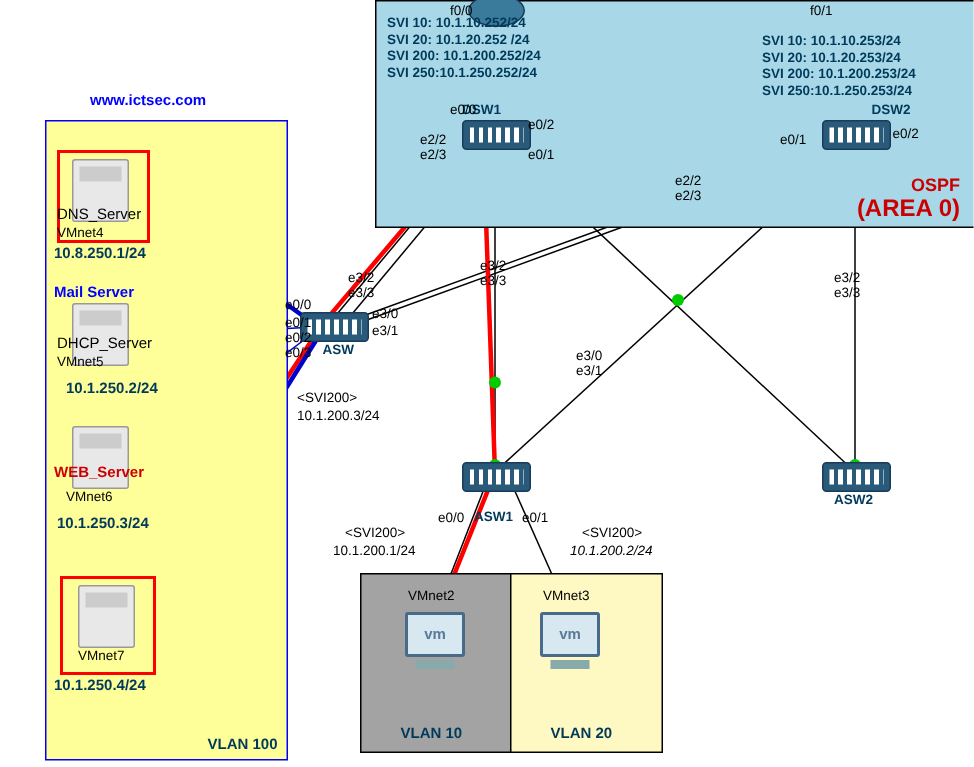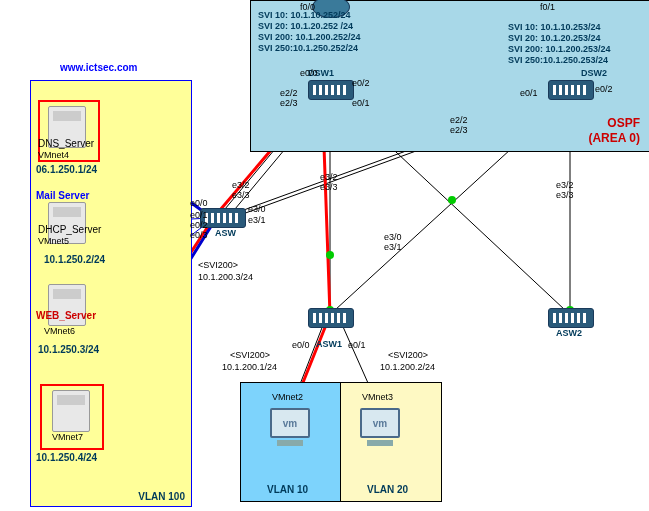--- a/index.html
+++ b/index.html
@@ -17,21 +17,21 @@
   border: 1px solid #000;
 }
 .yellow-zone {
   background: #ffff99;
   border: 1px solid #0000ff;
 }
 .cyan-zone {
   background: #a8d8e8;
 }
 .pink-zone {
-  background: #7dd3fc;
+  background: #a3a3a3;
 }
 .green-zone {
   background: #fef9c3;
 }
 .label {
   position: absolute;
   font-size: 10px;
   color: #000;
   white-space: nowrap;
 }
@@ -155,21 +155,21 @@
   <circle class="dot" cx="330" cy="255" r="4"></circle>
     <circle class="dot" cx="452" cy="200" r="4"></circle>
   <circle class="dot" cx="290" cy="408" r="4"></circle>
     <circle class="dot" cx="380" cy="408" r="4"></circle>
   <circle class="dot" cx="345" cy="90" r="4"></circle>
     <circle class="dot" cx="555" cy="90" r="4"></circle>
 </svg>
 
 <div class="zone cyan-zone" style="left:250px; top:0px; width:399px; height:150px;">
   <span class="label label-red" style="right:10px; top:115px; font-size:12px;">OSPF</span>
-  <span class="label label-red" style="right:10px; top:130px; font-size:12px;">(AREA 0)</span>
+  <span class="label label-red" style="right:10px; top:130px; font-size:16px;">(AREA 0)</span>
 </div>
 
 <div class="router" style="left:312px; top:-4px;"></div>
 <span class="label label-small" style="left:300px; top:2px;">f0/0</span>
 <span class="label label-small" style="left:540px; top:2px;">f0/1</span>
 
 <div class="label label-small" style="left:258px; top:10px; line-height:11px; color:#003a5a; font-weight:bold;">
   <div>SVI 10: 10.1.10.252/24</div>
   <div>SVI 20: 10.1.20.252 /24</div>
   <div>SVI 200: 10.1.200.252/24</div>
@@ -200,21 +200,21 @@
 
 <div class="zone yellow-zone" style="left:30px; top:80px; width:160px; height:425px;">
   <span class="label" style="right:6px; bottom:4px; font-weight:bold; color:#003a5a;">VLAN 100</span>
 </div>
 <span class="label label-blue label-big" style="left:60px; top:62px;">www.ictsec.com</span>
 
 <div class="redbox" style="left:38px; top:100px; width:58px; height:58px;"></div>
 <div class="server" style="left:48px; top:106px;"></div>
 <span class="label" style="left:38px; top:138px;">DNS_Server</span>
 <span class="label label-small" style="left:38px; top:150px;">VMnet4</span>
-<span class="label" style="left:36px; top:164px; color:#003a5a; font-weight:bold;">06.1.250.1/24</span>
+<span class="label" style="left:36px; top:164px; color:#003a5a; font-weight:bold;">10.8.250.1/24</span>
 
 <span class="label label-blue" style="left:36px; top:190px;">Mail Server</span>
 <div class="server" style="left:48px; top:202px;"></div>
 <span class="label" style="left:38px; top:224px;">DHCP_Server</span>
 <span class="label label-small" style="left:38px; top:236px;">VMnet5</span>
 <span class="label" style="left:44px; top:254px; color:#003a5a; font-weight:bold;">10.1.250.2/24</span>
 
 <div class="server" style="left:48px; top:284px;"></div>
 <span class="label label-red" style="left:36px; top:310px;">WEB_Server</span>
 <span class="label label-small" style="left:44px; top:326px;">VMnet6</span>
@@ -246,21 +246,21 @@
 <span class="label label-small" style="left:556px; top:180px;">e3/2</span>
 <span class="label label-small" style="left:556px; top:190px;">e3/3</span>
 
 <div class="switch" style="left:308px; top:308px;"></div>
 <span class="label label-small" style="left:316px; top:339px; color:#003a5a; font-weight:bold;">ASW1</span>
 <span class="label label-small" style="left:292px; top:340px;">e0/0</span>
 <span class="label label-small" style="left:348px; top:340px;">e0/1</span>
 <span class="label label-small" style="left:230px; top:350px;">&lt;SVI200&gt;</span>
 <span class="label label-small" style="left:222px; top:362px;">10.1.200.1/24</span>
 <span class="label label-small" style="left:388px; top:350px;">&lt;SVI200&gt;</span>
-<span class="label label-small" style="left:380px; top:362px;">10.1.200.2/24</span>
+<span class="label label-small" style="left:380px; top:362px;font-style:italic;">10.1.200.2/24</span>
 
 <div class="switch" style="left:548px; top:308px;"></div>
 <span class="label label-small" style="left:556px; top:328px; color:#003a5a; font-weight:bold;">ASW2</span>
 
 <div class="zone pink-zone" style="left:240px; top:382px; width:100px; height:118px;">
   <span class="label" style="left:26px; bottom:6px; font-weight:bold; color:#003a5a;">VLAN 10</span>
 </div>
 <div class="zone green-zone" style="left:340px; top:382px; width:100px; height:118px;">
   <span class="label" style="left:26px; bottom:6px; font-weight:bold; color:#003a5a;">VLAN 20</span>
 </div>

